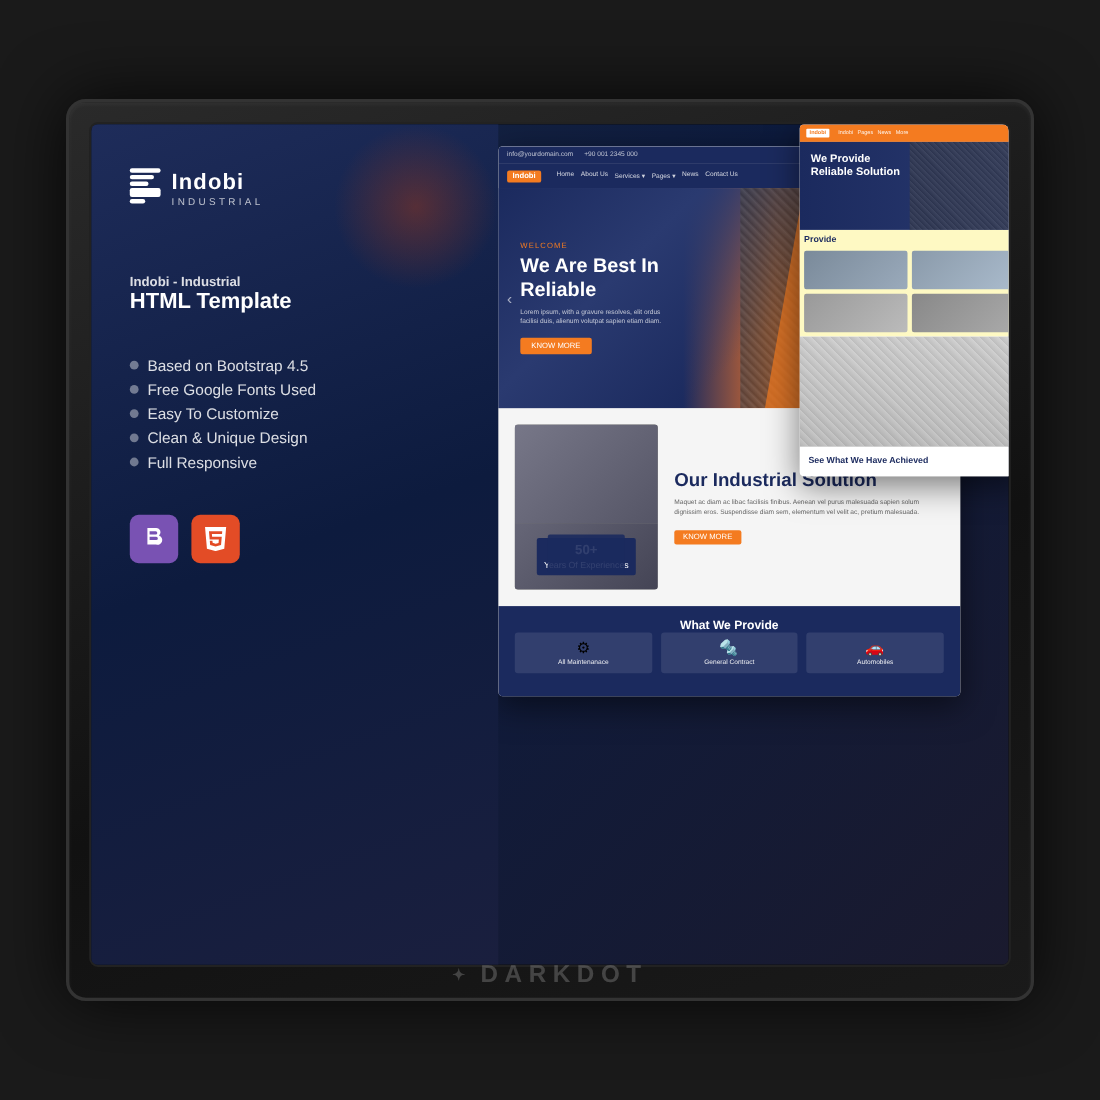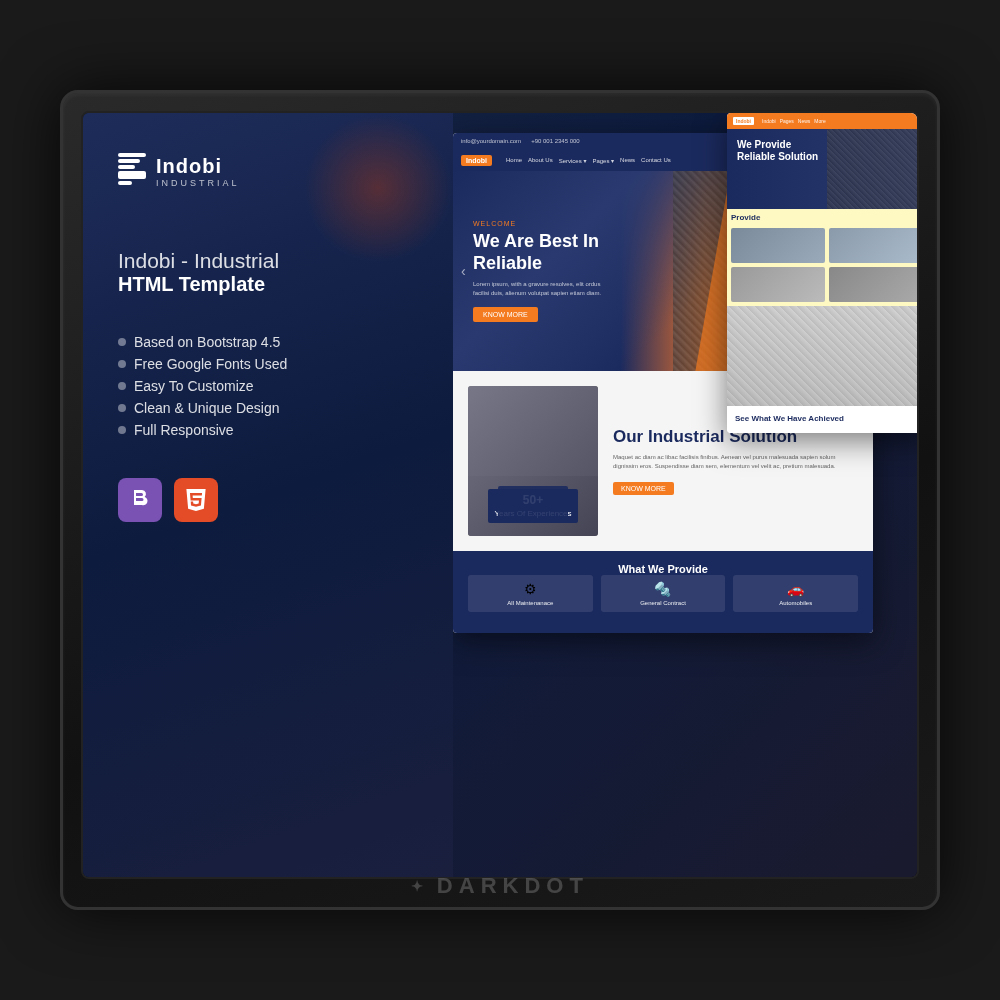--- a/index.html
+++ b/index.html
@@ -114,22 +114,22 @@
       text-transform: uppercase;
     }
 
     .product-title {
       margin-top: 30px;
       margin-bottom: 8px;
     }
 
     .product-title .line1 {
       color: rgba(255,255,255,0.85);
-      font-size: 21px;
-      font-weight: normal;
+      font-size: 12px;
+      font-weight: bold;
     }
 
     .product-title .line2 {
       color: white;
       font-size: 20px;
       font-weight: bold;
     }
 
     .features-list {
       margin-top: 30px;

